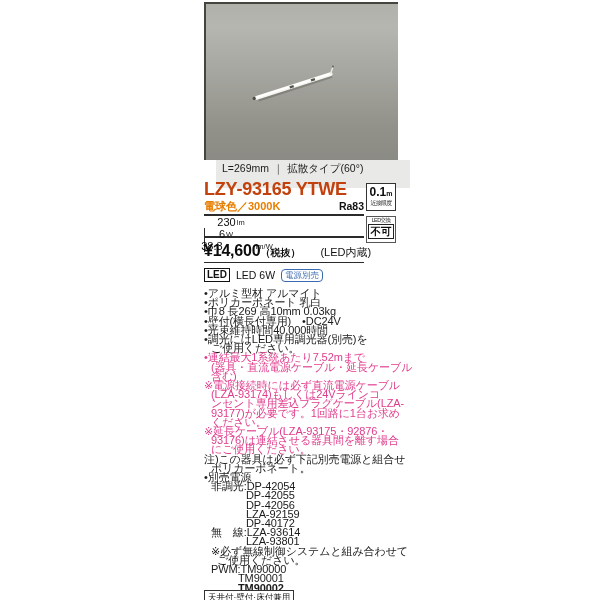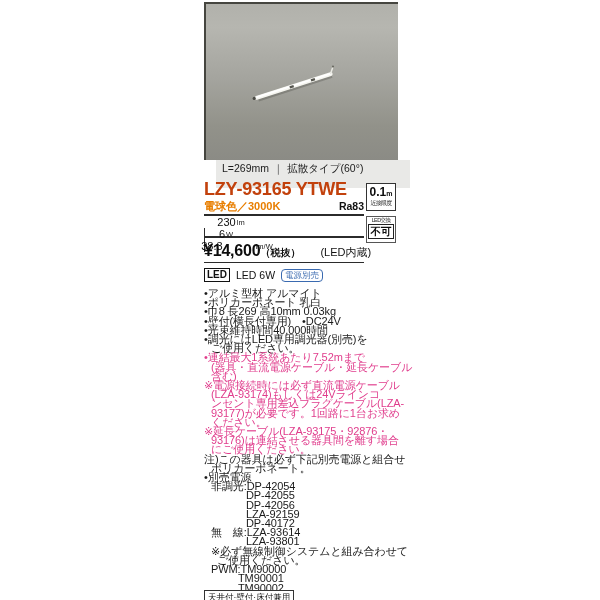--- a/index.html
+++ b/index.html
@@ -169,16 +169,16 @@
     <div class="note-line" style="padding-left: 42px;">DP-42055</div>
     <div class="note-line" style="padding-left: 42px;">DP-42056</div>
     <div class="note-line" style="padding-left: 42px;">LZA-92159</div>
     <div class="note-line" style="padding-left: 42px;">DP-40172</div>
     <div class="note-line" style="padding-left: 7px;">無　線:LZA-93614</div>
     <div class="note-line" style="padding-left: 42px;">LZA-93801</div>
     <div class="note-line" style="padding-left: 7px;">※必ず無線制御システムと組み合わせて</div>
     <div class="note-line" style="padding-left: 13px;">ご使用ください。</div>
     <div class="note-line" style="padding-left: 7px;">PWM:TM90000</div>
     <div class="note-line" style="padding-left: 34px;">TM90001</div>
-    <div class="note-line" style="padding-left: 34px;">TM90002</div>
+    <div class="note-line" style="padding-left: 34px; font-weight: bold;">TM90002</div>
   </div>
 
 <div class="mount-box">天井付·壁付·床付兼用</div>
 
 </body></html>

